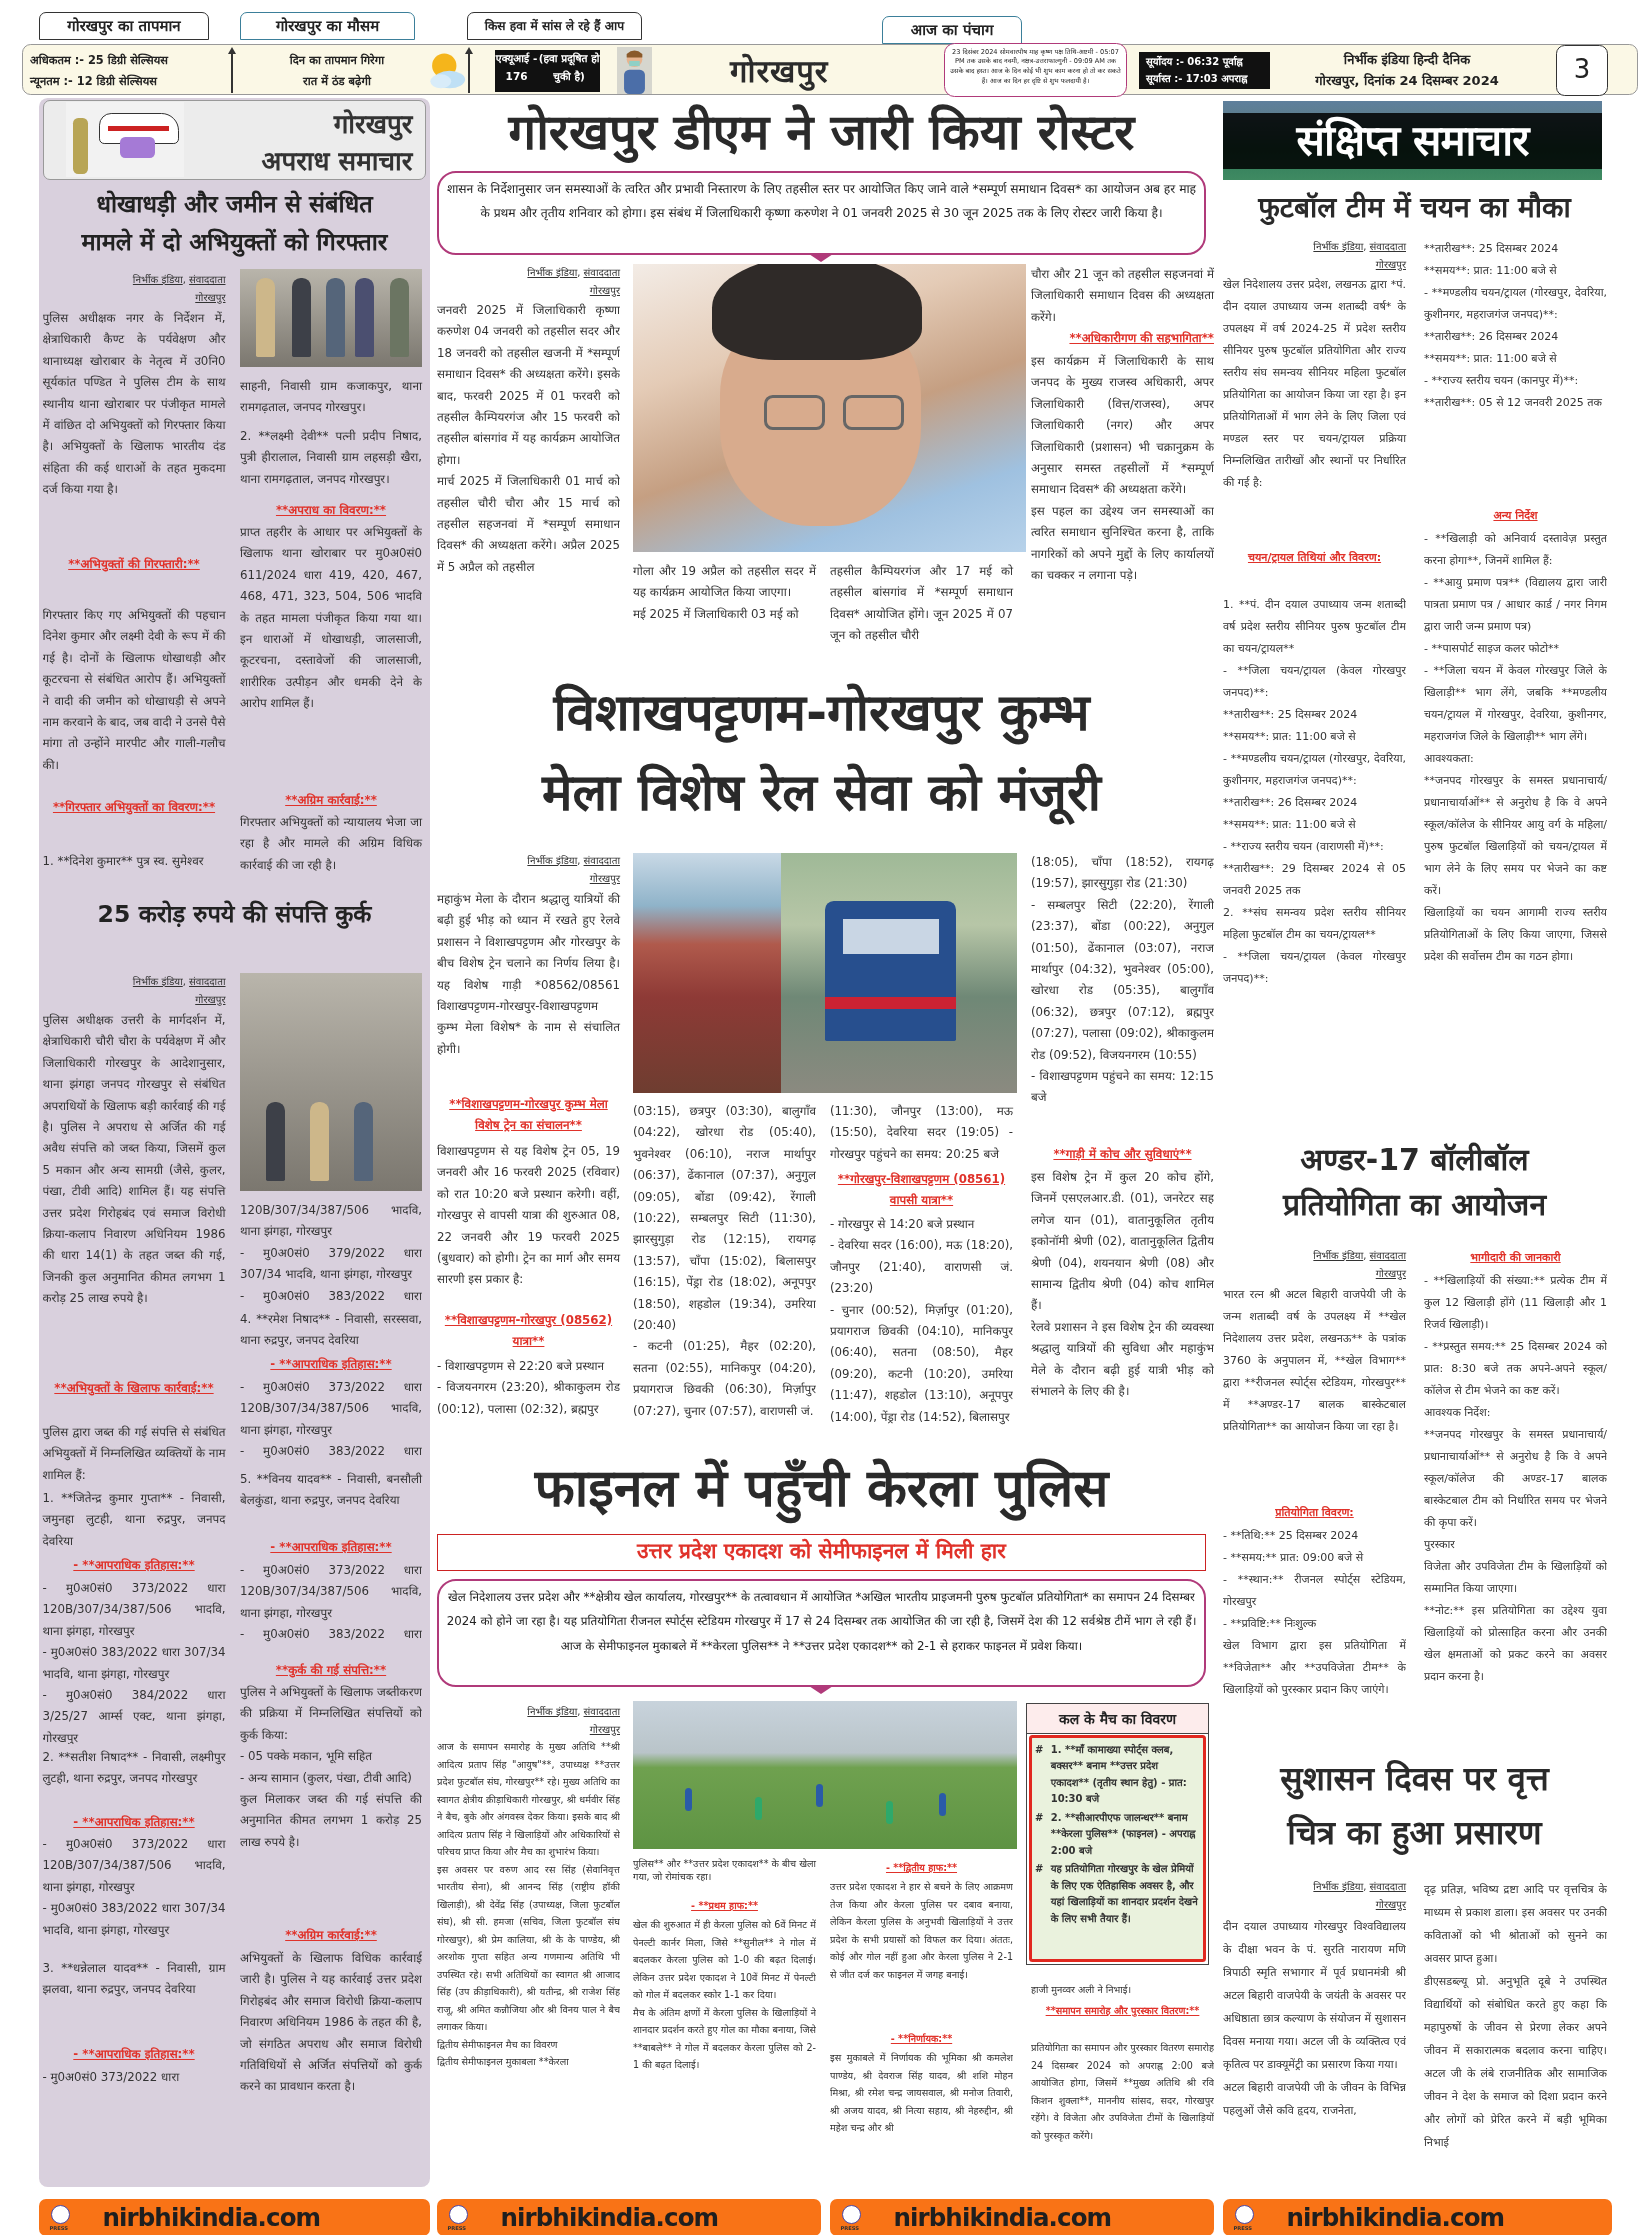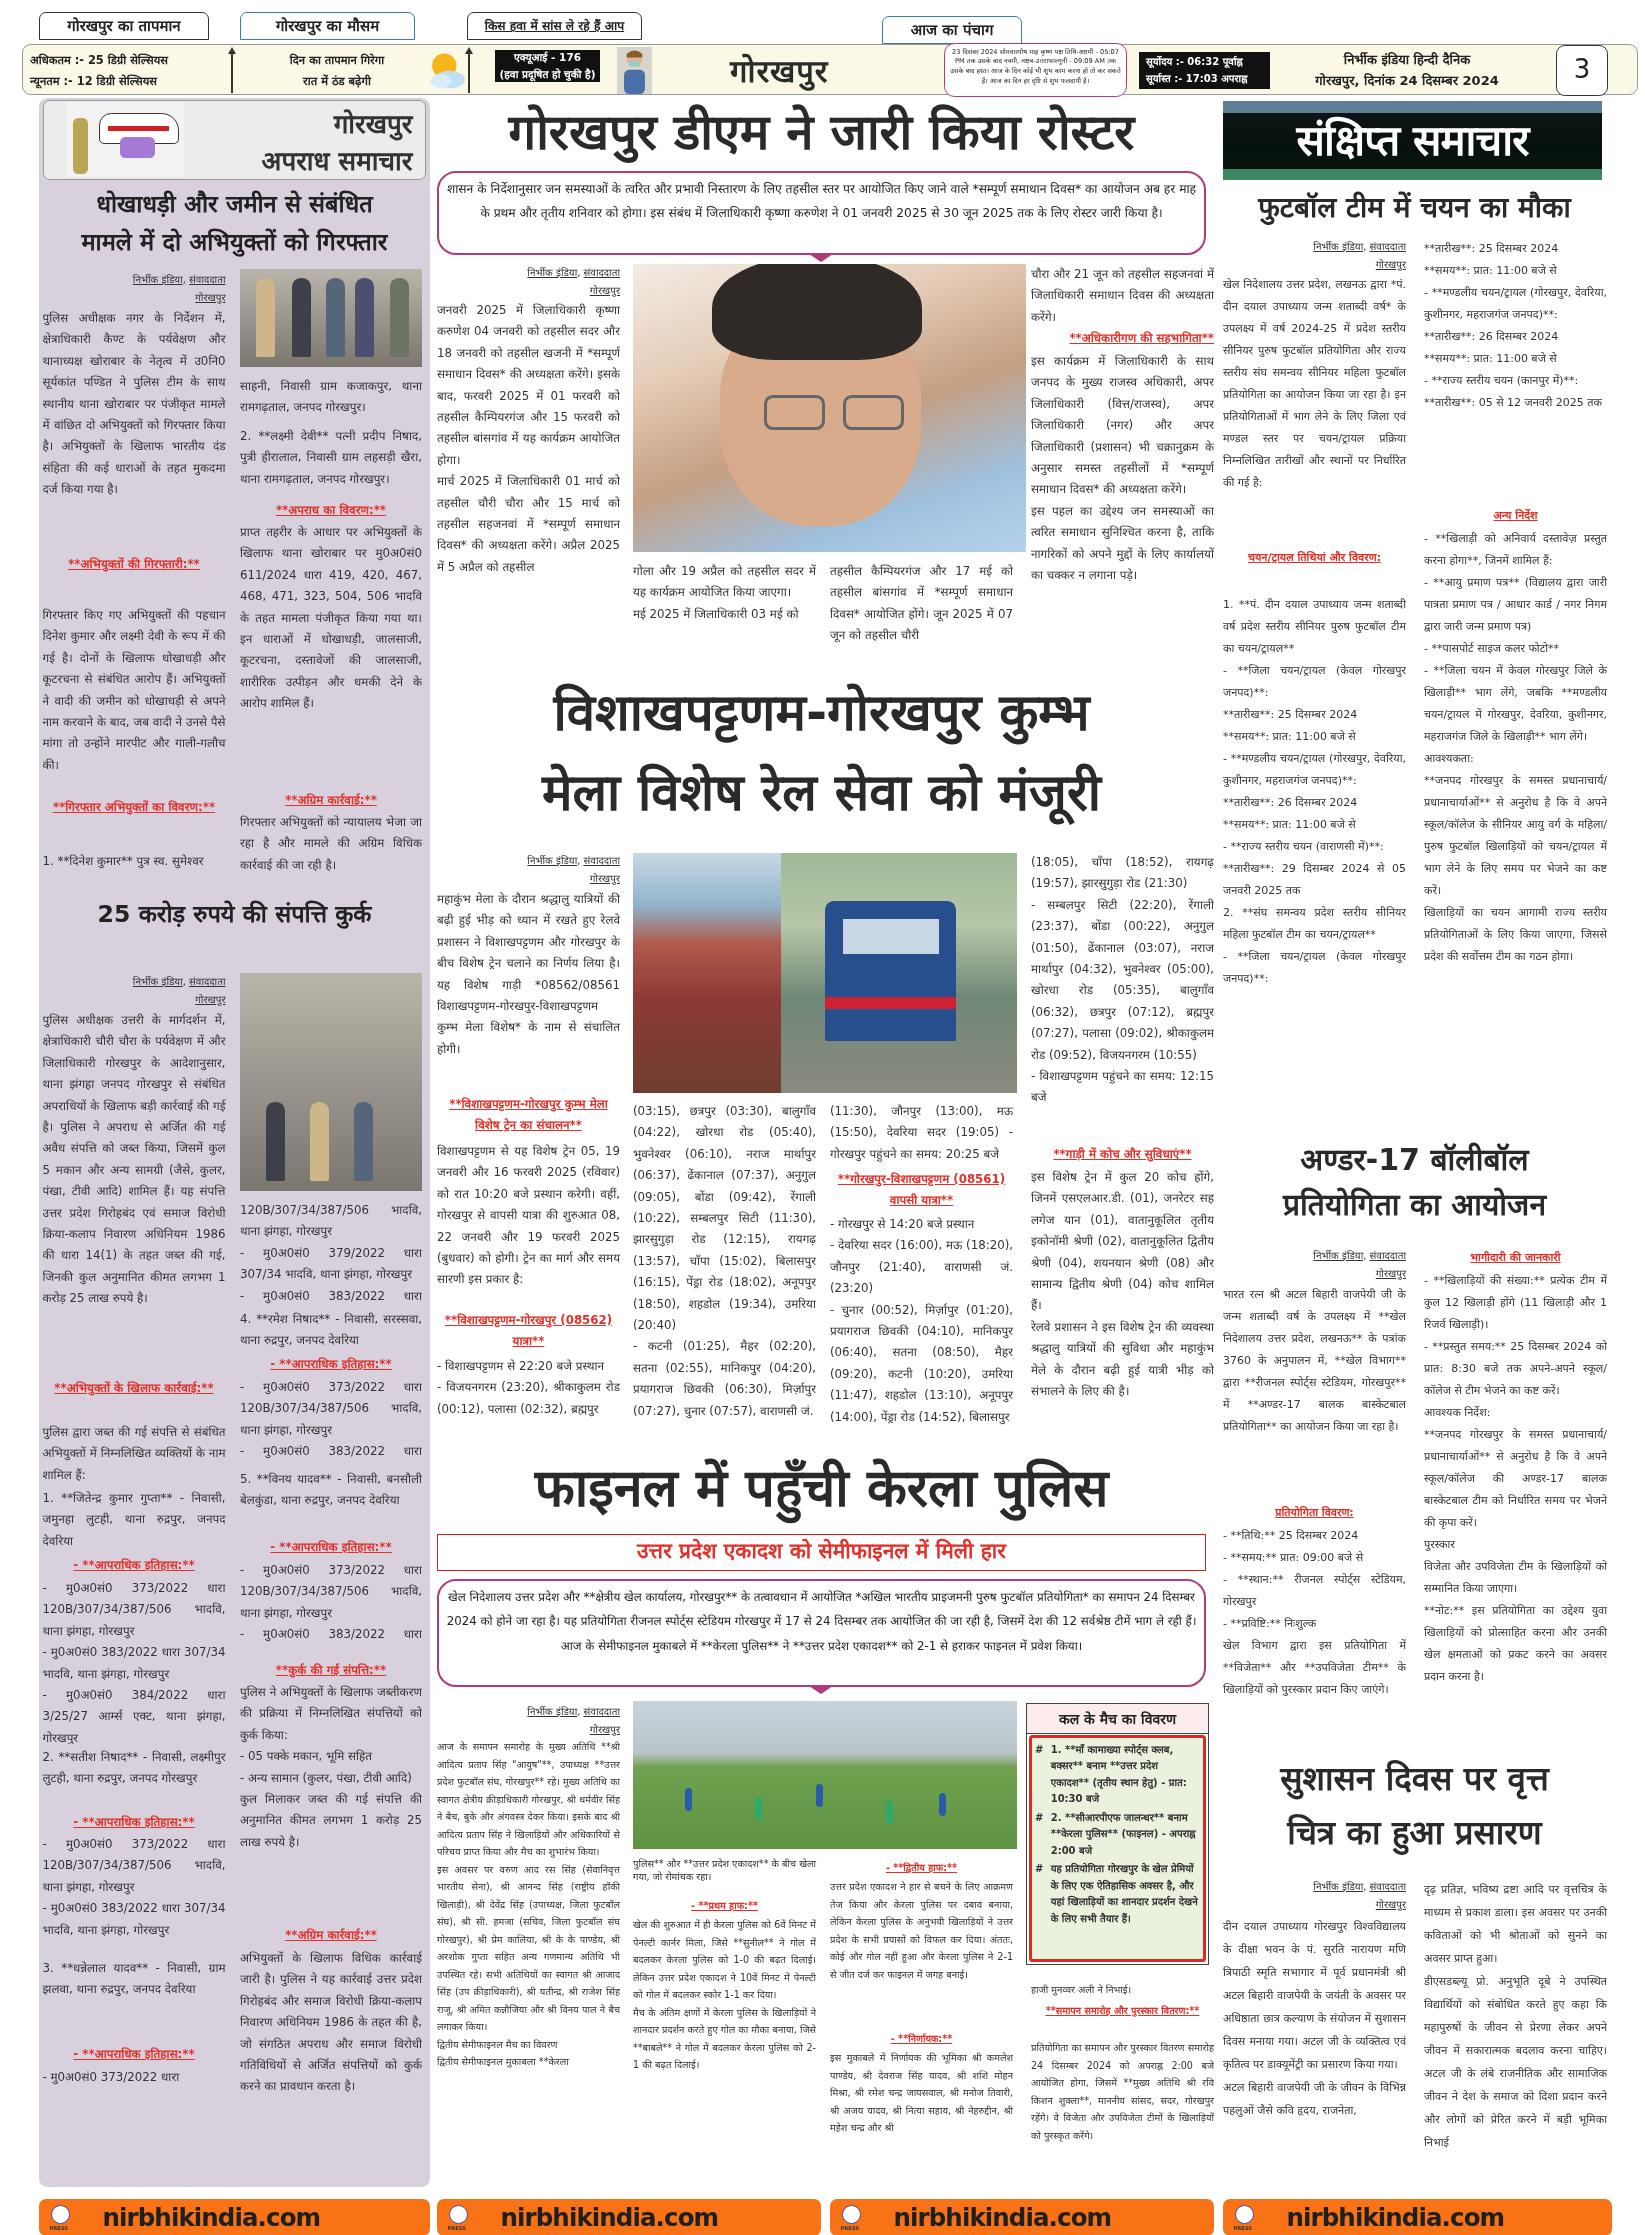--- a/index.html
+++ b/index.html
@@ -14,21 +14,21 @@
   .tab-label.blue { border-color: #3b7f9a; }
   .mast-bar {
     position: absolute; top: 44px; left: 22px; width: 1616px; height: 51px;
     background: #fbf8e6; border: 1.3px solid #999; border-radius: 8.7px;
   }
   .mast-cell { position: absolute; top: 0; height: 51px; display: flex; flex-direction: column; justify-content: center; font-size: 11.4px; font-weight: bold; color: #222; }
   .mast-cell div { line-height: 21px; white-space: nowrap; }
   .divider-arrow { position: absolute; top: 3.5px; width: 1.7px; height: 44px; background: #333; }
   .divider-arrow::before { content: ""; position: absolute; top: -1.7px; left: -3.5px; border-left: 4.4px solid transparent; border-right: 4.4px solid transparent; border-bottom: 7px solid #333; }
   .sun-icon { position: absolute; left: 402px; top: 5.2px; width: 42px; height: 40px; }
-  .aqi-box { position: absolute; left: 472px; top: 5.2px; width: 105px; height: 32px; background: #111; color: #fff; font-size: 10.5px; font-weight: bold; text-align: center; display: flex; flex-direction: column; justify-content: center; line-height: 17.5px; }
+  .aqi-box { position: absolute; left: 472px; top: 5.2px; width: 105px; height: 42px; background: #111; color: #fff; font-size: 10.5px; font-weight: bold; text-align: center; display: flex; flex-direction: row; justify-content: center; line-height: 17.5px; }
   .mask-person { position: absolute; left: 594px; top: 1.7px; width: 35px; height: 47px; background: #d6d6ce; }
   .city-title { position: absolute; left: 707px; top: 3.5px; font-size: 31px; font-weight: 900; color: #2b2b2b; letter-spacing: 0.9px; }
   .panchang { position: absolute; left: 921px; top: -1.7px; width: 183px; height: 54px; border: 1.7px solid #b03a7a; border-radius: 10.5px; background: #fff; font-size: 6.6px; line-height: 9.6px; padding: 3.5px 5.2px; text-align: center; color: #222; }
   .sun-box { position: absolute; left: 1116px; top: 7px; width: 131px; height: 37px; background: #111; color: #fff; font-size: 10px; font-weight: bold; display: flex; flex-direction: column; justify-content: center; padding-left: 7px; line-height: 16.6px; }
   .paper-name { position: absolute; left: 1275px; top: 3.5px; width: 218px; text-align: center; font-size: 13px; font-weight: bold; line-height: 21px; }
   .page-num { position: absolute; left: 1533px; top: 0px; width: 52px; height: 51px; border: 1.3px solid #333; border-radius: 8.7px; font-size: 26px; text-align: center; line-height: 47px; background: #fff; }
 
   
   .crime-col { position: absolute; left: 39px; top: 98px; width: 391px; height: 2089px; background: #d9d0dd; border-radius: 8.7px; overflow: hidden; }
   .crime-head { position: absolute; left: 3.5px; top: 1.7px; width: 383px; height: 80px; background: #ececec; border: 0.9px solid #999; border-radius: 7px; }
@@ -83,21 +83,21 @@
   .footer-logo { width: 23px; height: 26px; margin-left: 10.5px; margin-right: 30px; position: relative; }
   .footer-logo .ring { position: absolute; left: 1.7px; top: 0; width: 19px; height: 19px; border: 1.7px solid #4a49a8; border-radius: 50%; background: #fff; }
   .footer-logo .press { position: absolute; left: 0; top: 20px; font-size: 5.2px; font-weight: bold; color: #333; }
   .footer-url { font-size: 24.5px; font-weight: bold; color: #1f1f1f; letter-spacing: -0.9px; }
 </style>
 </head>
 <body>
 
 <div class="tab-label" style="left:39px;width:170px;">गोरखपुर का तापमान</div>
 <div class="tab-label blue" style="left:240px;width:175px;">गोरखपुर का मौसम</div>
-<div class="tab-label" style="left:467px;width:175px;font-size:12.2px;text-decoration:underline;">किस हवा में सांस ले रहे हैं आप</div>
+<div class="tab-label" style="left:467px;width:175px;font-size:12.2px;">किस हवा में सांस ले रहे हैं आप</div>
 <div class="tab-label blue" style="left:882px;width:140px;top:15.7px;">आज का पंचाग</div>
 
 <div class="mast-bar">
   <div class="mast-cell" style="left:7px;width:197px;">
     <div>अधिकतम :-  25 डिग्री सेल्सियस</div>
     <div>न्यूनतम   :- 12 डिग्री सेल्सियस</div>
   </div>
   <div class="divider-arrow" style="left:208px;"></div>
   <div class="mast-cell" style="left:231px;width:166px;align-items:center;">
     <div>दिन का तापमान गिरेगा</div>

